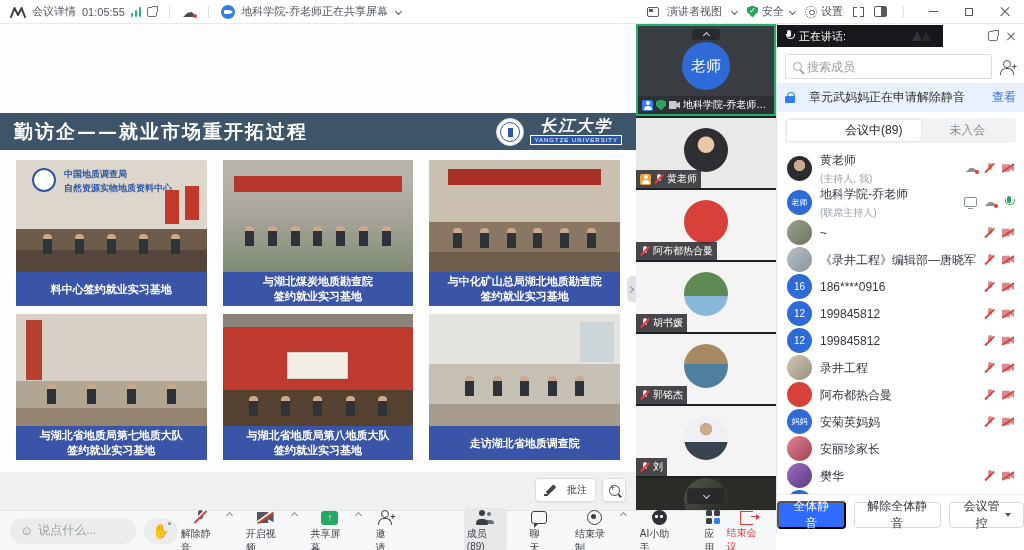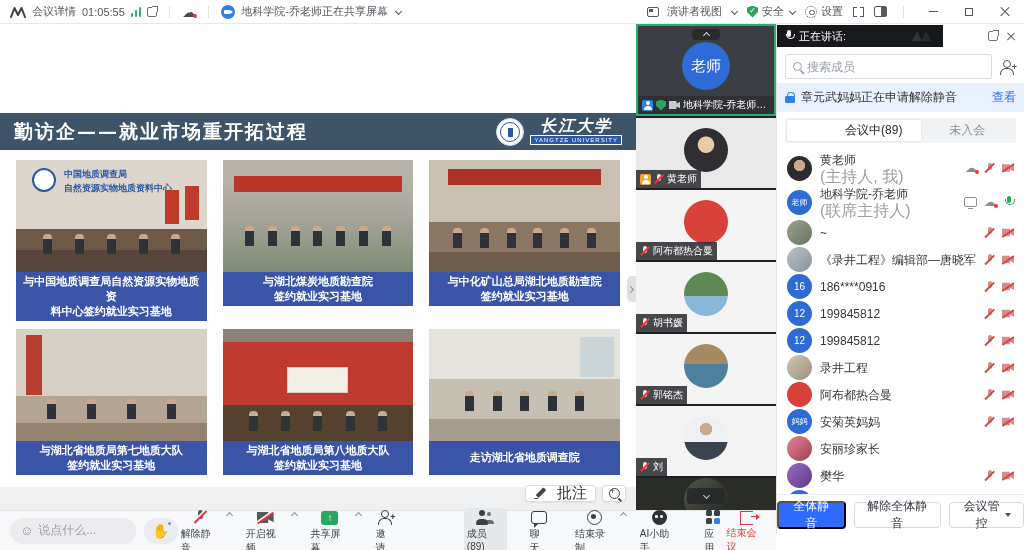--- a/index.html
+++ b/index.html
@@ -74,21 +74,21 @@
   .ph2 .banner { position:absolute; left:6%; right:6%; top:14%; height:15%; background:#b8372c; }
   .ph3 { background:linear-gradient(#cac0b2 0 55%, #8a7763 55% 82%, #6e5d4c 82%); }
   .ph3 .banner { position:absolute; left:10%; right:10%; top:8%; height:14%; background:#a83228; }
   .ph4 { background:linear-gradient(#d7d0c7 0 60%, #b3a593 60% 84%, #93836f 84%); }
   .ph4 .banner { position:absolute; left:10px; top:6px; width:16px; height:60px; background:#b5402f; }
   .ph5 { background:linear-gradient(#8a8378 0 12%, #bf3a2e 12% 68%, #54412f 68%); }
   .ph5 .sign { position:absolute; left:34%; top:34%; width:32%; height:24%; background:#f4efe6; border:1px solid #d8d2c4; }
   .ph6 { background:linear-gradient(#e5e3de 0 45%, #c6bfb4 45% 80%, #a79d8e 80%); }
   .ph6 .win { position:absolute; right:6px; top:8px; width:34px; height:40px; background:#ccd6d8; }
   .share-tools { position:absolute; right:10px; bottom:8px; display:flex; gap:6px; align-items:center; }
-  .tool-btn { background:#fff; border:1px solid #dcdcdc; border-radius:4px; height:17px; display:flex; align-items:center; gap:12px; padding:0 8px; font-size:15px; color:#333; box-shadow:0 1px 2px rgba(0,0,0,.06); }
+  .tool-btn { background:#fff; border:1px solid #dcdcdc; border-radius:4px; height:24px; display:flex; align-items:center; gap:12px; padding:0 8px; font-size:10px; color:#333; box-shadow:0 1px 2px rgba(0,0,0,.06); }
   .tool-btn.sq { width:24px; justify-content:center; padding:0; }
   .pencil-ic { width:11px; height:11px; position:relative; }
   .pencil-ic::before { content:''; position:absolute; left:4.5px; top:-1px; width:3.5px; height:11px; background:#444; border-radius:1px; transform:rotate(45deg); }
   .pencil-ic::after { content:''; position:absolute; left:0; bottom:0; width:4px; height:1.5px; background:#444; }
   .zoomp-ic { width:11px; height:11px; border:1.4px solid #444; border-radius:50%; position:relative; }
   .zoomp-ic::before { content:'+'; position:absolute; left:0.5px; top:-3px; font-size:9px; color:#444; }
   .zoomp-ic::after { content:''; position:absolute; right:-3px; bottom:-2px; width:4px; height:1.5px; background:#444; transform:rotate(45deg); }
   .edge-handle { position:absolute; right:0; top:252px; width:9px; height:26px; background:#dfe1e4; border-radius:5px 0 0 5px; display:flex; align-items:center; justify-content:center; color:#8b8f94; }
   .edge-handle .chev { transform:rotate(-45deg); margin:0 2px 0 0; }
 
@@ -125,35 +125,35 @@
   .search-row { display:flex; align-items:center; gap:6px; padding:6px 8px 4px; }
   .search-box { flex:1; display:flex; align-items:center; gap:5px; border:1px solid #dadde2; border-radius:2px; height:25px; padding:0 7px; }
   .search-box input { border:none; outline:none; flex:1; font-size:12px; color:#333; background:transparent; min-width:0; }
   .search-box input::placeholder { color:#9aa0a6; }
   .mag-ic { width:9px; height:9px; border:1.4px solid #9aa0a6; border-radius:50%; position:relative; flex:0 0 auto; }
   .mag-ic::after { content:''; position:absolute; right:-3.5px; bottom:-2.5px; width:4.5px; height:1.5px; background:#9aa0a6; transform:rotate(45deg); }
   .addp-ic { width:18px; height:16px; position:relative; flex:0 0 auto; }
   .addp-ic::before { content:''; position:absolute; left:5px; top:1px; width:6px; height:6px; border:1.3px solid #555; border-radius:50%; }
   .addp-ic::after { content:''; position:absolute; left:2px; bottom:0; width:12px; height:5.5px; border:1.3px solid #555; border-bottom:none; border-radius:6px 6px 0 0; }
   .addp-ic i { position:absolute; right:-1px; top:3px; font-size:9px; font-style:normal; color:#555; font-weight:bold; }
-  .notice { background:#e8f1fd; display:flex; align-items:center; gap:6px; padding:6px 8px; font-size:12px; color:#333; }
+  .notice { background:#e8f1fd; display:flex; align-items:center; gap:14px; padding:6px 8px; font-size:12px; color:#333; }
   .notice .see { margin-left:auto; color:#2f6bff; flex:0 0 auto; }
   .lock-ic { width:10px; height:12px; position:relative; flex:0 0 auto; }
   .lock-ic::before { content:''; position:absolute; left:2px; top:0; width:6px; height:6px; border:1.4px solid #2f80ed; border-bottom:none; border-radius:4px 4px 0 0; }
   .lock-ic::after { content:''; position:absolute; left:0; top:4.5px; width:10px; height:7px; background:#2f80ed; border-radius:1.5px; }
   .tabs { margin:6px 8px; background:#f1f2f4; border-radius:3px; display:flex; height:25px; padding:2px; }
   .tab { flex:1; display:flex; align-items:center; justify-content:center; font-size:12px; color:#8b9097; border-radius:2px; }
   .tab.active { background:#fff; color:#26292e; box-shadow:0 0 2px rgba(0,0,0,.12);padding-left:40px; }
   .mlist { flex:1; overflow:hidden; padding:2px 10px 0; }
   .mrow { display:flex; align-items:center; gap:8px; height:27px; }
   .mrow.tall { height:34px; }
   .mav { width:25px; height:25px; border-radius:50%; flex:0 0 auto; display:flex; align-items:center; justify-content:center; color:#fff; font-size:8px; overflow:hidden; }
   .mtxt { flex:1; min-width:0; line-height:1.15; }
   .mname { font-size:12px; color:#33373d; white-space:nowrap; overflow:hidden; text-overflow:ellipsis; }
-  .msub { font-size:16px; color:#9aa0a6; }
+  .msub { font-size:10px; color:#9aa0a6; }
   .mics { display:flex; align-items:center; gap:7px; flex:0 0 auto; }
   .ic-cloud { position:relative; font-size:12px; color:#8a9098; line-height:1; }
   .ic-cloud::after { content:''; position:absolute; right:-2px; bottom:0; width:4px; height:4px; border-radius:50%; background:#e23c3c; }
   .ic-mic-m { width:11px; height:13px; position:relative; }
   .ic-mic-m::before { content:''; position:absolute; left:3.5px; top:1px; width:4px; height:7px; border-radius:2px; background:#d98a8a; }
   .ic-mic-m::after { content:''; position:absolute; left:-1px; top:5.5px; width:13px; height:1.6px; background:#d64545; transform:rotate(-45deg); }
   .ic-cam-m { width:12px; height:9px; position:relative; }
   .ic-cam-m::before { content:''; position:absolute; inset:0; background:#d98a8a; clip-path:polygon(0 8%,66% 8%,66% 35%,100% 12%,100% 88%,66% 65%,66% 92%,0 92%); }
   .ic-cam-m::after { content:''; position:absolute; left:-1px; top:3.5px; width:14px; height:1.6px; background:#d64545; transform:rotate(-35deg); }
   .ic-mic-g { width:11px; height:13px; position:relative; }
@@ -283,21 +283,20 @@
             <span class="poster"></span>
             <span class="pp-row" style="bottom:18px;">
                 <i class="pp"></i>
                 <i class="pp"></i>
                 <i class="pp"></i>
                 <i class="pp"></i>
                 <i class="pp"></i>
               </span>
           </div>
           <div class="caption">
-              <span>与中国地质调查局自然资源实物地质资</span>
               <span>料中心签约就业实习基地</span>
             </div>
         </div>
         <div class="card">
           <div class="photo ph2">
             <span class="banner"></span>
             <span class="pp-row" style="bottom:26px;">
                 <i class="pp"></i>
                 <i class="pp"></i>
                 <i class="pp"></i>

